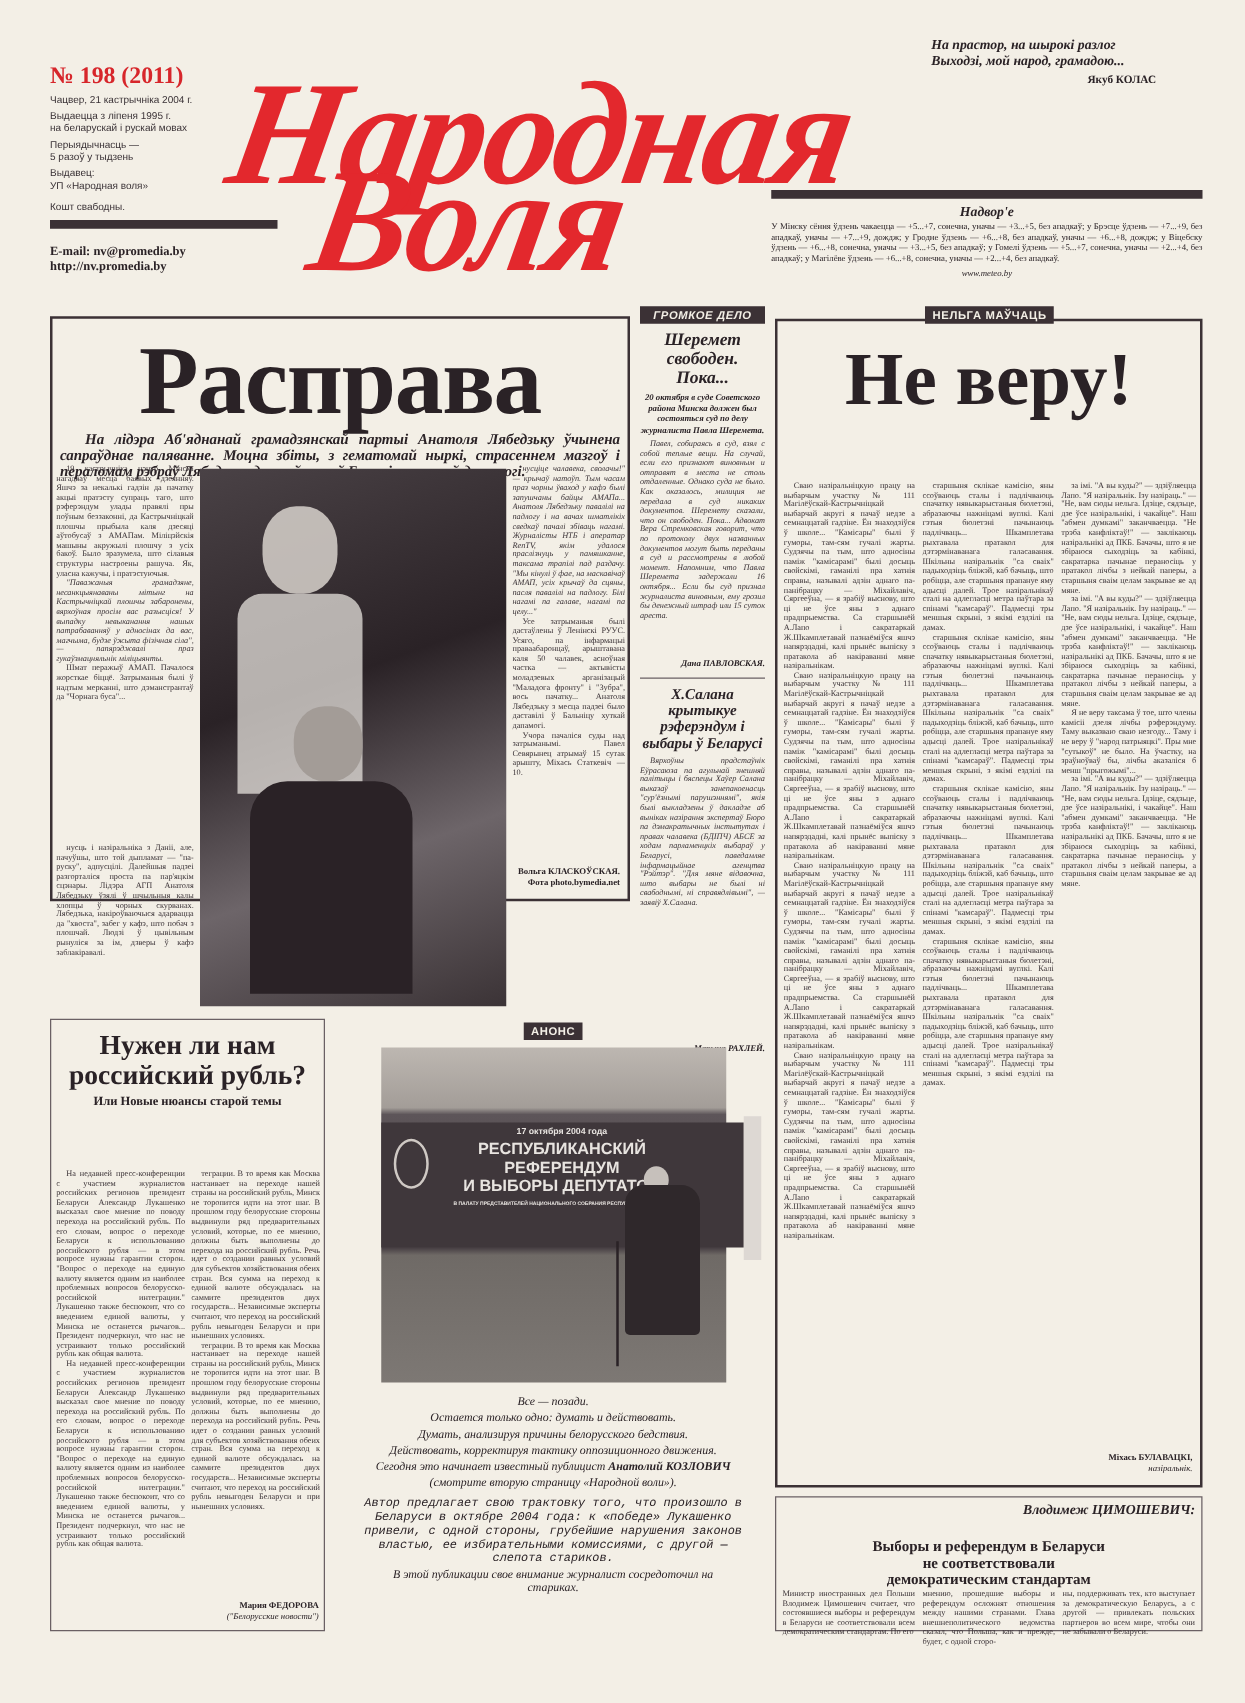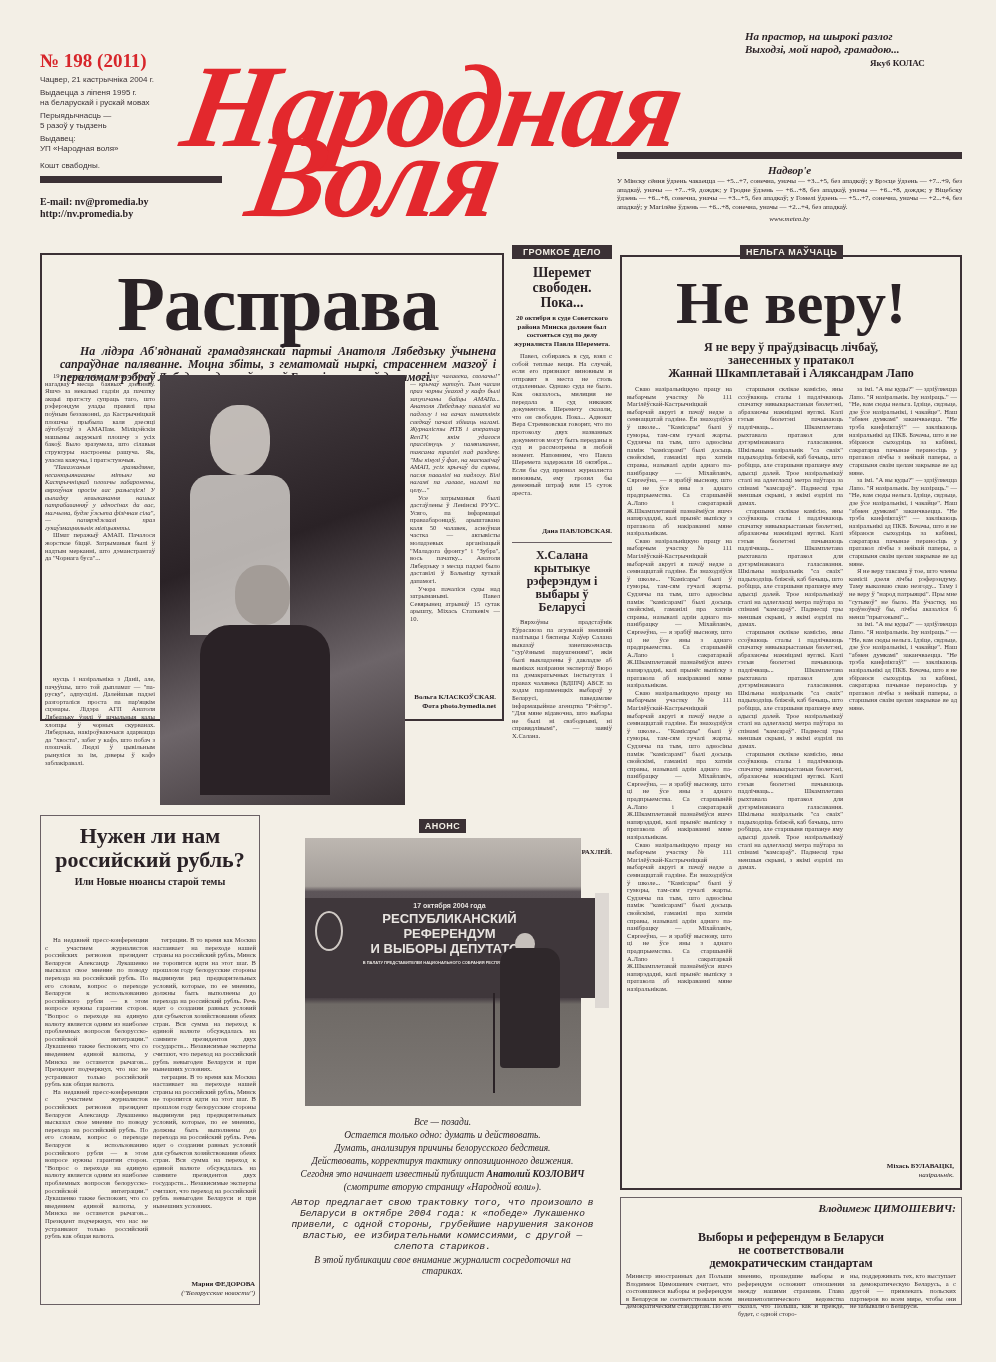--- a/index.html
+++ b/index.html
@@ -68,21 +68,21 @@
 </div>
 <div class="abs epigraph-author">Якуб КОЛАС</div>
 
 <div class="abs black-bar" style="left:617px;top:152px;width:345px;"></div>
 <div class="abs weather">
   <div class="weather-title">Надвор'е</div>
   <div>У Мінску сёння ўдзень чакаецца — +5...+7, сонечна, уначы — +3...+5, без ападкаў; у Брэсце ўдзень — +7...+9, без ападкаў, уначы — +7...+9, дождж; у Гродне ўдзень — +6...+8, без ападкаў, уначы — +6...+8, дождж; у Віцебску ўдзень — +6...+8, сонечна, уначы — +3...+5, без ападкаў; у Гомелі ўдзень — +5...+7, сонечна, уначы — +2...+4, без ападкаў; у Магілёве ўдзень — +6...+8, сонечна, уначы — +2...+4, без ападкаў.</div>
   <div class="weather-src">www.meteo.by</div>
 </div>
 
-<div class="abs box" style="left:40px;top:253px;width:464px;height:468px;padding-left:12px;">
+<div class="abs box" style="left:40px;top:253px;width:464px;height:468px;">
   <div style="text-align:center;font-weight:bold;font-size:78px;line-height:82px;margin-top:8px;letter-spacing:-1px;">Расправа</div>
   <div style="font-style:italic;font-weight:bold;font-size:12px;line-height:13px;text-align:justify;padding:0 6px;text-indent:20px;">На лідэра Аб'яднанай грамадзянскай партыі Анатоля Лябедзьку ўчынена сапраўднае паляванне. Моцна збіты, з гематомай ныркі, страсеннем мазгоў і пераломам рэбраў Лябедзька дастаўлены ў Бальніцу хуткай дапамогі.</div>
   <div class="abs col-text" style="left:3px;top:117px;width:110px;height:300px;">
     <p>19 кастрычніка цэнтр Мінска нагадваў месца баявых дзеянняў. Яшчэ за некалькі гадзін да пачатку акцыі пратэсту супраць таго, што рэферэндум улады правялі пры поўным беззаконні, да Кастрычніцкай плошчы прыбыла каля дзесяці аўтобусаў з АМАПам. Міліцэйскія машыны акружылі плошчу з усіх бакоў. Было зразумела, што сілавыя структуры настроены рашуча. Як, уласна кажучы, і пратэстуючыя.</p>
     <p><i>"Паважаныя грамадзяне, несанкцыянаваны мітынг на Кастрычніцкай плошчы забаронены, вярхоўная просім вас разысціся! У выпадку невыканання нашых патрабаванняў у адносінах да вас, магчыма, будзе ўжыта фізічная сіла", — папярэджвалі праз гукаўзмацняльнік міліцыянты.</i></p>
     <p>Шмат перажыў АМАП. Пачалося жорсткае біццё. Затрыманыя былі ў надтым мерканні, што дэманстрантаў да "Чорнага буса"...</p>
   </div>
   <div class="abs photo" style="left:118px;top:120px;width:245px;height:430px;">
     <div class="abs" style="left:50px;top:30px;width:60px;height:70px;border-radius:45%;background:#d8d2cc;opacity:0.85;"></div>
     <div class="abs" style="left:30px;top:100px;width:100px;height:160px;background:#e6e1dc;opacity:0.75;border-radius:20px 20px 0 0;"></div>
@@ -96,44 +96,39 @@
   </div>
   <div class="abs col-text" style="left:3px;top:420px;width:110px;height:130px;">
     <p>нусць і назіральніка з Даніі, але, пачуўшы, што той дыпламат — "па-руску", адпусцілі. Далейшыя падзеі разгорталіся проста па пар'яцкім сцэнары. Лідэра АГП Анатоля Лябедзьку ўзялі ў шчыльныя калы хлопцы ў чорных скурванах. Лябедзька, накіроўваючыся адарвацца да "хвоста", забег у кафэ, што побач з плошчай. Людзі ў цывільным рынуліся за ім, дзверы ў кафэ заблакіравалі.</p>
   </div>
   <div class="abs sign" style="right:6px;bottom:8px;">
     <div>Вольга КЛАСКОЎСКАЯ.</div>
     <div>Фота photo.bymedia.net</div>
   </div>
 </div>
 
-<div class="abs" style="left:512px;top:245px;width:100px;">
+<div class="abs" style="left:512px;top:245px;width:100px;font-style:italic;">
   <div class="badge">ГРОМКОЕ ДЕЛО</div>
   <div style="text-align:center;font-weight:bold;font-size:14px;line-height:15px;margin-top:6px;">Шеремет свободен. Пока...</div>
   <div style="text-align:center;font-weight:bold;font-size:7px;line-height:8.5px;margin-top:4px;">20 октября в суде Советского района Минска должен был состояться суд по делу журналиста Павла Шеремета.</div>
   <div class="col-text" style="height:175px;margin-top:4px;">
       <p>Павел, собираясь в суд, взял с собой теплые вещи. На случай, если его признают виновным и отправят в места не столь отдаленные. Однако суда не было. Как оказалось, милиция не передала в суд никаких документов. Шеремету сказали, что он свободен. Пока... Адвокат Вера Стремковская говорит, что по протоколу двух названных документов могут быть переданы в суд и рассмотрены в любой момент. Напомним, что Павла Шеремета задержали 16 октября... Если бы суд признал журналиста виновным, ему грозил бы денежный штраф или 15 суток ареста.</p>
     </div>
   <div class="sign">Дана ПАВЛОВСКАЯ.</div>
   <div class="rule" style="margin-top:6px;"></div>
   <div style="text-align:center;font-weight:bold;font-size:12px;line-height:13px;margin-top:6px;">Х.Салана крытыкуе рэферэндум і выбары ў Беларусі</div>
   <div class="col-text" style="height:230px;margin-top:4px;">
       <p>Вярхоўны прадстаўнік Еўрасаюза па агульнай знешняй палітыцы і бяспецы Хаўер Салана выказаў занепакоенасць "сур'ёзнымі парушэннямі", якія былі выкладзены ў дакладзе аб выніках назірання экспертаў Бюро па дэмакратычных інстытутах і правах чалавека (БДІПЧ) АБСЕ за ходам парламенцкіх выбараў у Беларусі, паведамляе інфармацыйнае агенцтва "Рэйтэр". "Для мяне відавочна, што выбары не былі ні свабоднымі, ні справядлівымі", — заявіў Х.Салана.</p>
     </div>
   <div class="sign">Марына РАХЛЕЙ.</div>
 </div>
 
 <div class="abs box" style="left:620px;top:255px;width:342px;height:935px;">
   <div class="abs badge" style="left:118px;top:-12px;">НЕЛЬГА МАЎЧАЦЬ</div>
   <div style="text-align:center;font-weight:bold;font-size:60px;line-height:64px;margin-top:14px;">Не веру!</div>
-  <div style="text-align:center;font-weight:bold;font-size:12px;line-height:13px;margin-top:6px;">
-    <div>Я не веру ў праўдзівасць лічбаў,</div>
-    <div>занесенных у пратакол</div>
-    <div>Жаннай Шкамплетавай і Аляксандрам Лапо</div>
-  </div>
   <div class="abs col-text" style="left:5px;top:128px;width:105px;height:795px;">
       <p>Сваю назіральніцкую працу на выбарчым участку № 111 Магілёўскай-Кастрычніцкай выбарчай акругі я пачаў недзе а семнаццатай гадзіне. Ён знаходзіўся ў школе... "Камісары" былі ў гуморы, там-сям гучалі жарты. Судзячы па тым, што адносіны паміж "камісарамі" былі досыць свойскімі, гаманілі пра хатнія справы, называлі адзін аднаго па-панібрацку — Міхайлавіч, Сяргееўна, — я зрабіў выснову, што ці не ўсе яны з аднаго прадпрыемства. Са старшынёй А.Лапо і сакратаркай Ж.Шкамплетавай пазнаёміўся яшчэ напярэдадні, калі прынёс выпіску з пратакола аб накіраванні мяне назіральнікам.</p>
       <p>Сваю назіральніцкую працу на выбарчым участку № 111 Магілёўскай-Кастрычніцкай выбарчай акругі я пачаў недзе а семнаццатай гадзіне. Ён знаходзіўся ў школе... "Камісары" былі ў гуморы, там-сям гучалі жарты. Судзячы па тым, што адносіны паміж "камісарамі" былі досыць свойскімі, гаманілі пра хатнія справы, называлі адзін аднаго па-панібрацку — Міхайлавіч, Сяргееўна, — я зрабіў выснову, што ці не ўсе яны з аднаго прадпрыемства. Са старшынёй А.Лапо і сакратаркай Ж.Шкамплетавай пазнаёміўся яшчэ напярэдадні, калі прынёс выпіску з пратакола аб накіраванні мяне назіральнікам.</p>
       <p>Сваю назіральніцкую працу на выбарчым участку № 111 Магілёўскай-Кастрычніцкай выбарчай акругі я пачаў недзе а семнаццатай гадзіне. Ён знаходзіўся ў школе... "Камісары" былі ў гуморы, там-сям гучалі жарты. Судзячы па тым, што адносіны паміж "камісарамі" былі досыць свойскімі, гаманілі пра хатнія справы, называлі адзін аднаго па-панібрацку — Міхайлавіч, Сяргееўна, — я зрабіў выснову, што ці не ўсе яны з аднаго прадпрыемства. Са старшынёй А.Лапо і сакратаркай Ж.Шкамплетавай пазнаёміўся яшчэ напярэдадні, калі прынёс выпіску з пратакола аб накіраванні мяне назіральнікам.</p>
       <p>Сваю назіральніцкую працу на выбарчым участку № 111 Магілёўскай-Кастрычніцкай выбарчай акругі я пачаў недзе а семнаццатай гадзіне. Ён знаходзіўся ў школе... "Камісары" былі ў гуморы, там-сям гучалі жарты. Судзячы па тым, што адносіны паміж "камісарамі" былі досыць свойскімі, гаманілі пра хатнія справы, называлі адзін аднаго па-панібрацку — Міхайлавіч, Сяргееўна, — я зрабіў выснову, што ці не ўсе яны з аднаго прадпрыемства. Са старшынёй А.Лапо і сакратаркай Ж.Шкамплетавай пазнаёміўся яшчэ напярэдадні, калі прынёс выпіску з пратакола аб накіраванні мяне назіральнікам.</p>
     </div>
   <div class="abs col-text" style="left:116px;top:128px;width:105px;height:795px;">
       <p>старшыня склікае камісію, яны ссоўваюць сталы і падлічваюць спачатку нявыкарыстаныя бюлетэні, абразаючы нажніцамі вуглкі. Калі гэтыя бюлетэні пачынаюць падлічваць... Шкамплетава рыхтавала пратакол для дэтэрмінаванага галасавання. Шкільны назіральнік "са сваіх" падыходзіць бліжэй, каб бачыць, што робіцца, але старшыня прапануе яму адысці далей. Трое назіральнікаў сталі на адлегласці метра паўтара за спінамі "камсараў". Падмесці тры меншыя скрыні, з якімі ездзілі па дамах.</p>
       <p>старшыня склікае камісію, яны ссоўваюць сталы і падлічваюць спачатку нявыкарыстаныя бюлетэні, абразаючы нажніцамі вуглкі. Калі гэтыя бюлетэні пачынаюць падлічваць... Шкамплетава рыхтавала пратакол для дэтэрмінаванага галасавання. Шкільны назіральнік "са сваіх" падыходзіць бліжэй, каб бачыць, што робіцца, але старшыня прапануе яму адысці далей. Трое назіральнікаў сталі на адлегласці метра паўтара за спінамі "камсараў". Падмесці тры меншыя скрыні, з якімі ездзілі па дамах.</p>
       <p>старшыня склікае камісію, яны ссоўваюць сталы і падлічваюць спачатку нявыкарыстаныя бюлетэні, абразаючы нажніцамі вуглкі. Калі гэтыя бюлетэні пачынаюць падлічваць... Шкамплетава рыхтавала пратакол для дэтэрмінаванага галасавання. Шкільны назіральнік "са сваіх" падыходзіць бліжэй, каб бачыць, што робіцца, але старшыня прапануе яму адысці далей. Трое назіральнікаў сталі на адлегласці метра паўтара за спінамі "камсараў". Падмесці тры меншыя скрыні, з якімі ездзілі па дамах.</p>

